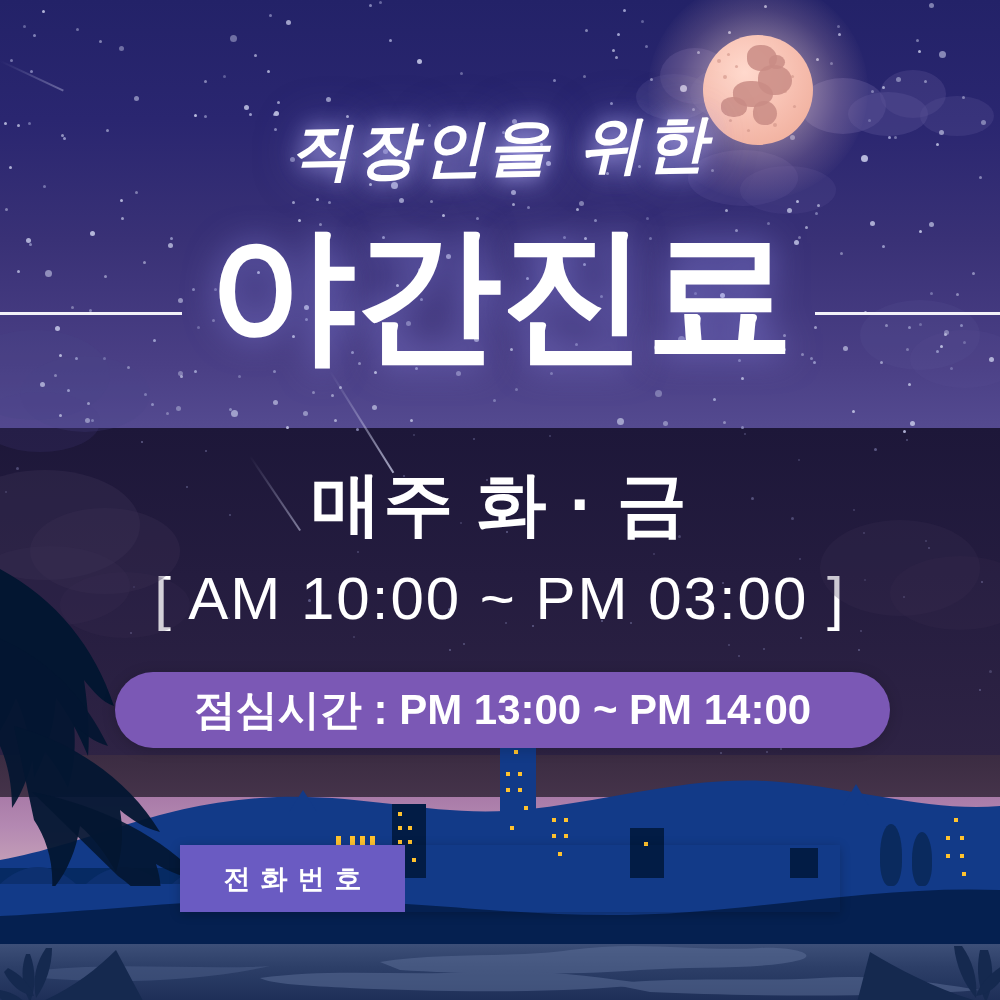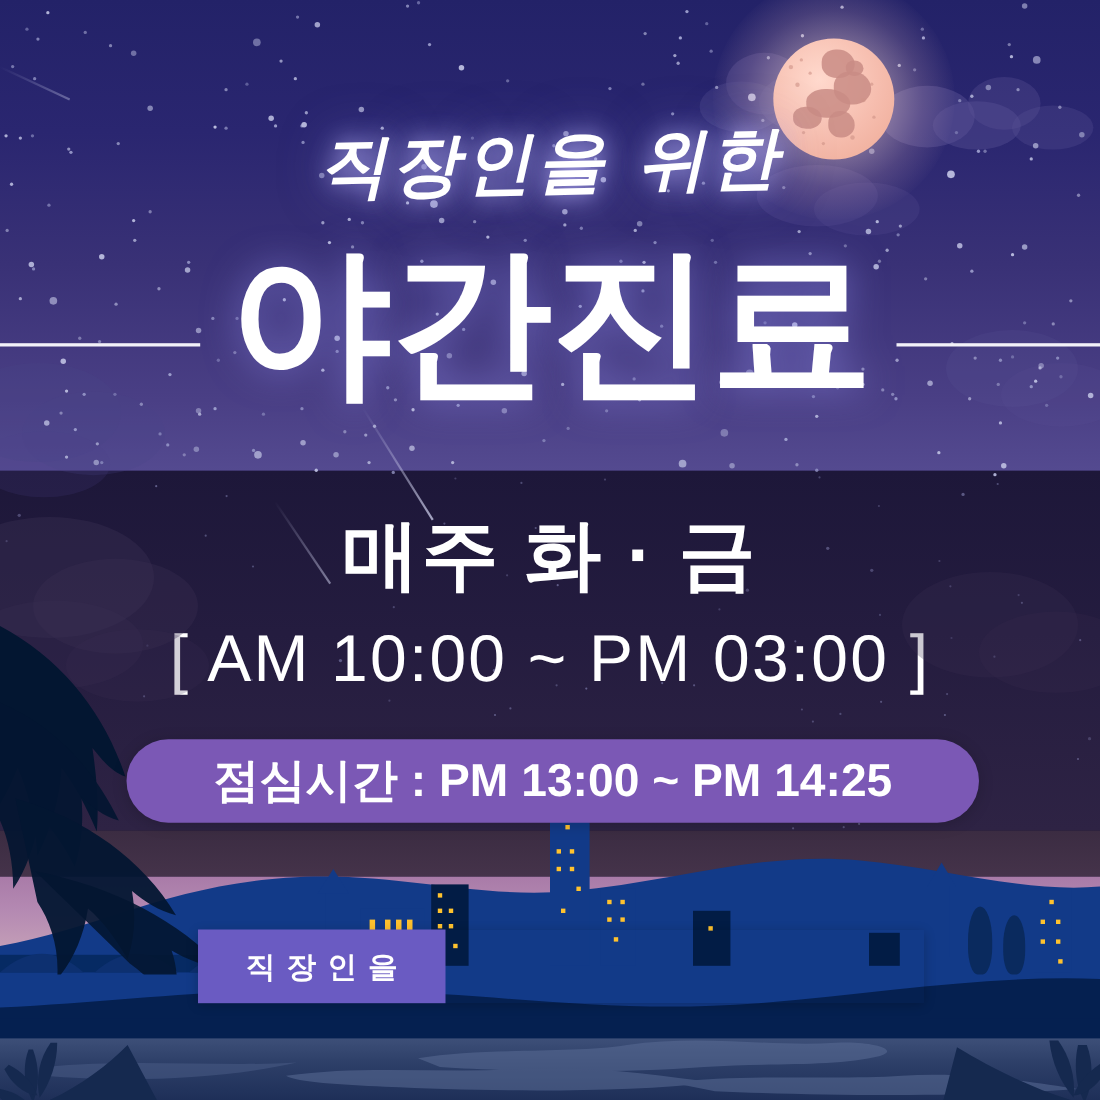--- a/index.html
+++ b/index.html
@@ -656,25 +656,25 @@
                C0,200 -16,214 -34,224 C-14,200 -2,174 2,146 Z" opacity=".92"></path>
       <path d="M30,170 C94,188 146,226 176,276 C160,272 148,264 136,254
                C140,278 138,298 132,316 C120,296 110,282 96,270
                C92,296 82,318 68,334 C70,306 62,282 50,264 Z" opacity=".95"></path>
       <path d="M48,236 C120,250 180,282 218,324 C200,322 186,316 172,308
                C178,326 178,342 174,358 C160,342 148,330 134,320 Z" opacity=".9"></path>
     </g>
   </svg>
 
   <div id="lunch-pill">
-    <span id="lunch-text">점심시간 : PM 13:00 ~ PM 14:25</span>
+    <span id="lunch-text">점심시간 : PM 13:00 ~ PM 14:00</span>
   </div>
 
   <div id="phone-bar">
-    <div id="phone-label">직장인을</div>
+    <div id="phone-label">전화번호</div>
   </div>
 
   <div id="water-dark"></div>
   <div id="water">
     <svg width="1000" height="56" style="position:absolute;left:0;top:0;">
       <g fill="#5a6c95" opacity=".55">
         <path d="M380,18 C440,8 520,14 570,6 C640,-4 700,8 760,4
                  C790,2 820,10 800,16 C760,26 700,22 640,26
                  C560,32 460,30 400,26 Z"></path>
         <path d="M260,34 C330,24 400,32 470,28 C540,24 600,34 650,40

